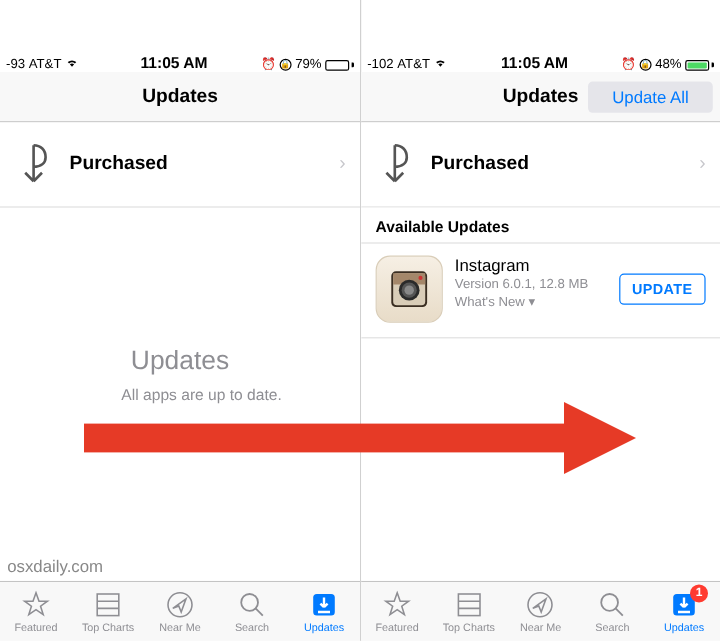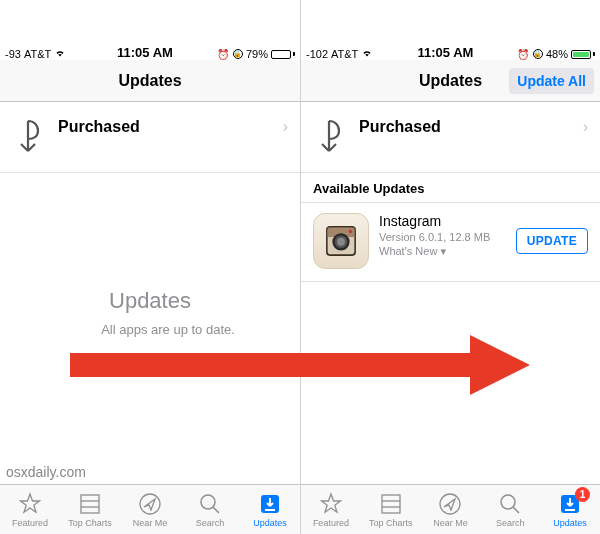--- a/index.html
+++ b/index.html
@@ -65,35 +65,36 @@
     position: relative;
     background: #f8f8f8;
   }
   .nav-title { font-size: 16px; font-weight: 600; }
   .nav-right {
     position: absolute; right: 6px; top: 50%; transform: translateY(-50%);
   }
   .update-all-btn {
     background: #e5e5ea;
     border-radius: 4px;
-    padding: 5px 8px;
+    padding: 5px 20px;
     font-size: 14px;
     color: #007aff;
-    font-weight: 700;
+    font-weight: 400;
     border: none;
   }
   
   .content {
     flex: 1;
     background: #fff;
     position: relative;
     overflow: hidden;
   }
   .purchased-row {
     display: flex;
+    align-items: center;
     padding: 16px 12px;
     border-bottom: 1px solid #e0e0e0;
     gap: 14px;
   }
   .purchased-icon {
     width: 32px;
     height: 38px;
   }
   .purchased-label {
     font-size: 16px;

